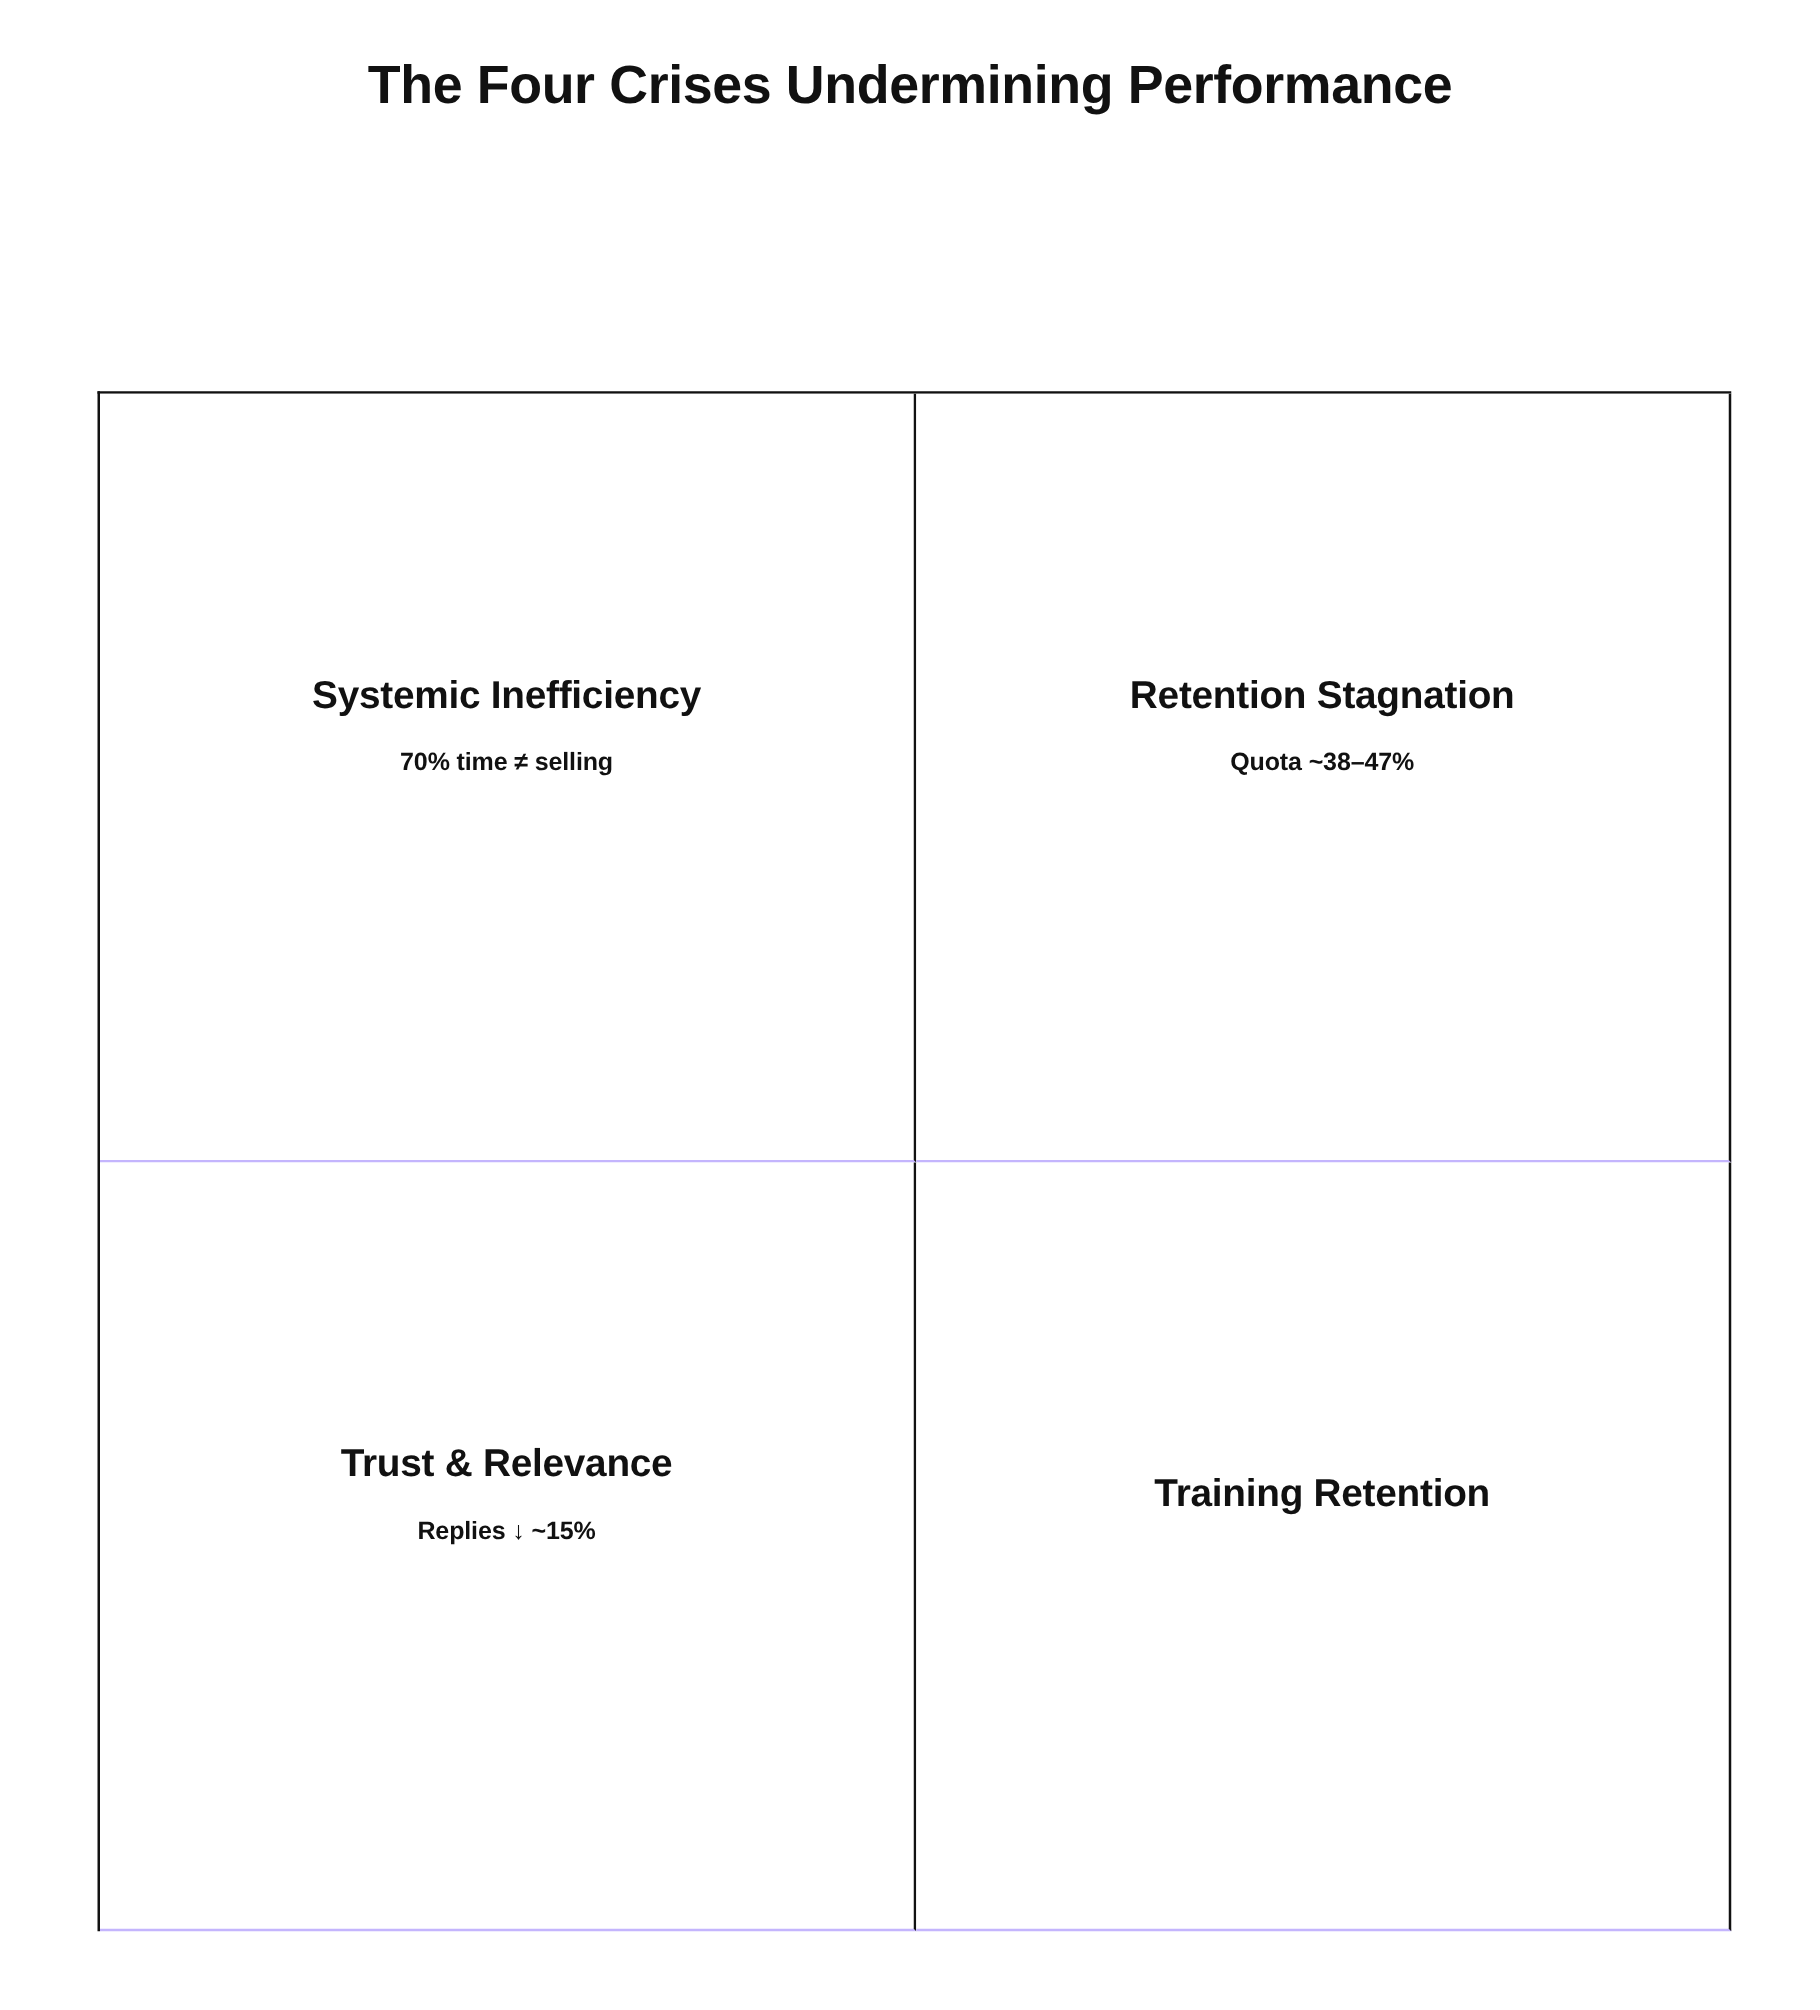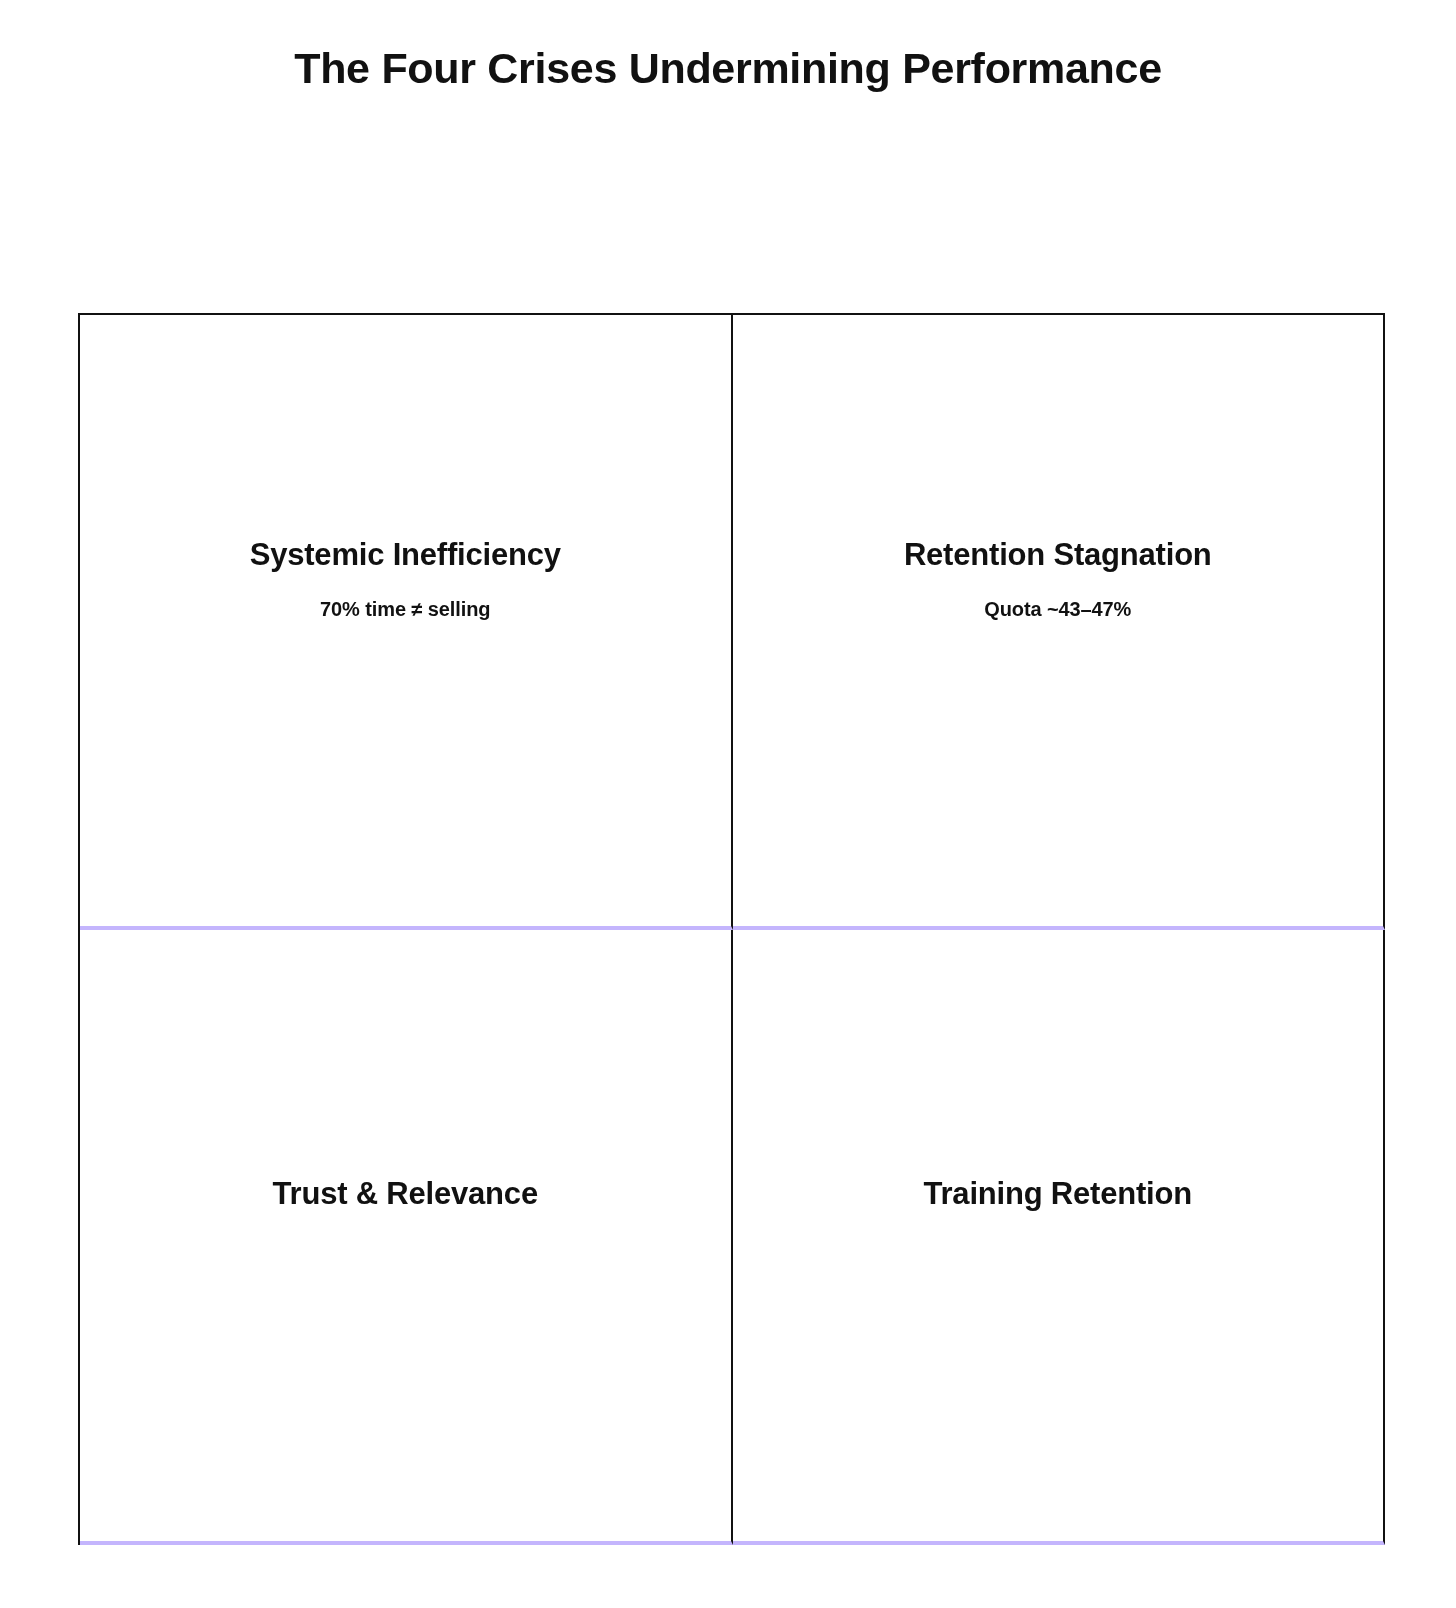--- a/index.html
+++ b/index.html
@@ -50,21 +50,21 @@
     grid-template-columns: 1fr 1fr;
     grid-template-rows: 1fr 1fr;
     border-top: 2px solid #111111;
     border-left: 2px solid #111111;
     box-sizing: border-box;
   }
 
   .quadrant {
     position: relative;
     border-right: 2px solid #111111;
-    border-bottom: 4px solid #c4b5fd;
+    border-bottom: 2px solid #c4b5fd;
     box-sizing: border-box;
     display: flex;
     flex-direction: column;
     align-items: center;
     justify-content: center;
     padding: 0 24px;
     background: #ffffff;
   }
 
   
@@ -106,27 +106,28 @@
     <div class="quadrant">
       <div class="q-inner">
         <div class="q-title">Systemic Inefficiency</div>
         <div class="q-metric">70% time ≠ selling</div>
       </div>
     </div>
 
     <div class="quadrant">
       <div class="q-inner">
         <div class="q-title">Retention Stagnation</div>
-        <div class="q-metric">Quota ~43–47%</div>
+        <div class="q-metric">Quota ~38–47%</div>
       </div>
     </div>
 
     <div class="quadrant">
       <div class="q-inner">
         <div class="q-title">Trust &amp; Relevance</div>
+        <div class="q-metric">Replies ↓ ~15%</div>
       </div>
     </div>
 
     <div class="quadrant">
       <div class="q-inner">
         <div class="q-title">Training Retention</div>
       </div>
     </div>
 
   </div>

